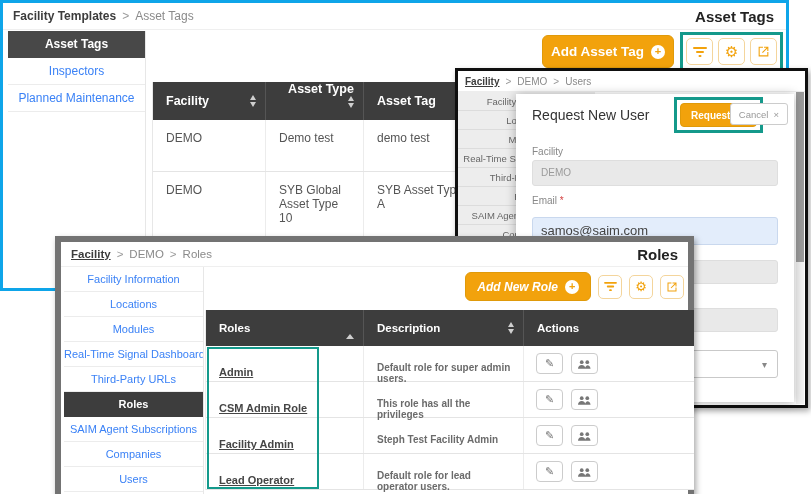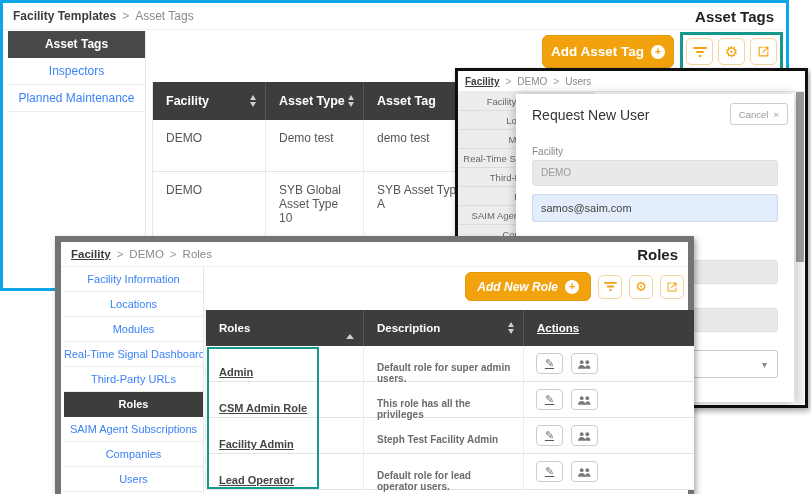--- a/index.html
+++ b/index.html
@@ -52,21 +52,21 @@
   .bw-rule { position:absolute; left:0; right:0; top:26px; border-top:1px solid #efefef; }
   .bw-title { right:12px; top:5px; font-size:15px; }
   .bw-side { position:absolute; left:5px; top:28px; width:138px; height:256px; border-right:1px solid #e7e7e7; }
   .bw-side .side-item { height:27px; line-height:27px; font-size:12px; }
   .bw-toolbar { position:absolute; right:3px; top:29px; display:flex; align-items:center; gap:6px; }
   .bw-add { height:33px; padding:0 8px; font-size:13.5px; }
   .bw-toolbar .teal-box { padding:3px; gap:5px; }
   .bw-toolbar .icon-btn { width:27px; height:27px; font-size:15px; }
   .bw-table { position:absolute; left:149px; top:79px; width:634px; border-left:1px solid #e7e7e7; }
   .bw-table .thead { height:38px; font-size:12.5px; }
-  .bw-c1 { width:113px; } .bw-c2 { width:98px; } .bw-c3 { flex:1; }
+  .bw-c1 { width:113px; } .bw-c2 { width:98px;flex-direction:column; } .bw-c3 { flex:1; }
   .bw-table .td { font-size:12px; }
   .bw-r1 { height:52px; } .bw-r2 { height:68px; }
   .bw-wrap { max-width:112px; display:inline-block; }
 
   
   .mw-crumb { left:7px; top:5px; font-size:10px; }
   .mw-rule { position:absolute; left:0; right:0; top:20px; border-top:1px solid #ededed; }
   .mw-side { position:absolute; left:0; top:21px; width:137px; }
   .mw-side .side-item { height:19px; line-height:19px; font-size:9.5px; background:#ededed; border-bottom:1px solid #dcdcdc; color:#666; }
   .mw-scroll { position:absolute; right:1px; top:21px; bottom:1px; width:8px; background:#f1f1f1; }
@@ -76,39 +76,39 @@
   .mw-req-wrap { position:absolute; left:158px; top:3px; padding:3px; }
   .mw-req { height:24px; padding:0 10px; font-size:10px; border-radius:4px; }
   .mw-cancel { position:absolute; right:6px; top:9px; height:22px; padding:0 8px; background:#fff; border:1px solid #ccc;
                border-radius:3px; font-size:9.5px; color:#999; display:inline-flex; align-items:center; gap:5px; cursor:pointer; }
   .mw-label { position:absolute; left:16px; font-size:10px; color:#888; }
   .req-star { color:#d43f3f; }
   .mw-field { position:absolute; left:16px; right:16px; border-radius:3px; font-size:10px; padding-left:8px; }
   .f-gray { background:#e9e9e9; border:1px solid #dedede; color:#9a9a9a; }
   .f-blue { background:#e3edfb; border:1px solid #c9d8ee; color:#444; }
   .mw-fac   { top:66px;  height:26px; line-height:24px; }
-  .mw-email { top:100px; height:28px; line-height:26px; font-size:11px; }
+  .mw-email { top:123px; height:28px; line-height:26px; font-size:13px; }
   .mw-g1 { top:166px; height:24px; }
   .mw-g2 { top:214px; height:24px; }
   .mw-dd { top:256px; height:28px; background:#fff; border:1px solid #c9c9c9; display:flex; align-items:center; cursor:pointer; }
   .mw-dd .chev { margin-left:auto; margin-right:10px; color:#888; font-size:10px; }
 
   
   .fw-crumb { left:10px; top:6px; font-size:11.5px; }
   .fw-rule { position:absolute; left:0; right:0; top:24px; border-top:1px solid #efefef; }
   .fw-title { right:10px; top:4px; font-size:15px; }
   .fw-side { position:absolute; left:3px; top:25px; width:140px; height:230px; border-right:1px solid #e7e7e7; }
   .fw-side .side-item { height:25px; line-height:25px; font-size:11px; }
   .fw-side .side-item.sel { background:#3d3d3d; }
   .fw-toolbar { position:absolute; right:4px; top:30px; display:flex; align-items:center; gap:7px; }
   .fw-add { height:29px; padding:0 11px; font-size:12px;font-style:italic; }
   .fw-toolbar .icon-btn { width:24px; height:24px; font-size:13px; }
   .fw-table { position:absolute; left:144px; top:68px; width:489px; border-left:1px solid #ececec; }
   .fw-table .thead { height:36px; font-size:11.5px; }
-  .fw-c1 { width:158px; } .fw-c2 { width:160px; } .fw-c3 { flex:1;text-decoration:underline; }
+  .fw-c1 { width:158px; } .fw-c2 { width:160px; } .fw-c3 { flex:1; }
   .fw-table .trow { height:36px; }
   .fw-table .td { padding-top:16px; }
   .role-link { font-size:11px; font-weight:700; color:#454545; text-decoration:underline; cursor:pointer; }
   .desc { font-size:10px; color:#6b6b6b;font-weight:bold; }
   .act-cell { display:flex; align-items:center; gap:8px; padding:0 0 0 12px !important; }
   .act-btn { width:27px; height:21px; background:#fff; border:1px solid #ccc; border-radius:4px;
              display:inline-flex; align-items:center; justify-content:center; color:#777; font-size:11px; cursor:pointer; }
   .act-btn svg { fill:#777; }
   .fw-teal { position:absolute; left:146px; top:105px; width:112px; height:142px; border:2px solid #14998B; pointer-events:none; }
 </style>
@@ -202,20 +202,26 @@
     <div class="side-item">SAIM Agent Subscriptions</div>
     <div class="side-item">Companies</div>
   </div>
 
   <div class="mw-scroll">
       <div class="mw-thumb"></div>
     </div>
 
   <div class="mw-modal">
     <div class="mw-modal-title">Request New User</div>
+    <span class="teal-box mw-req-wrap">
+      <button class="btn-orange mw-req">
+        <span>Request</span>
+        <span>✓</span>
+      </button>
+    </span>
     <button class="mw-cancel">
       <span>Cancel</span>
       <span>×</span>
     </button>
 
     <div class="mw-label" style="top:52px">Facility</div>
     <div class="mw-field f-gray mw-fac">DEMO</div>
 
     <div class="mw-label" style="top:101px">
       <span>Email</span><span class="req-star"> *</span>

